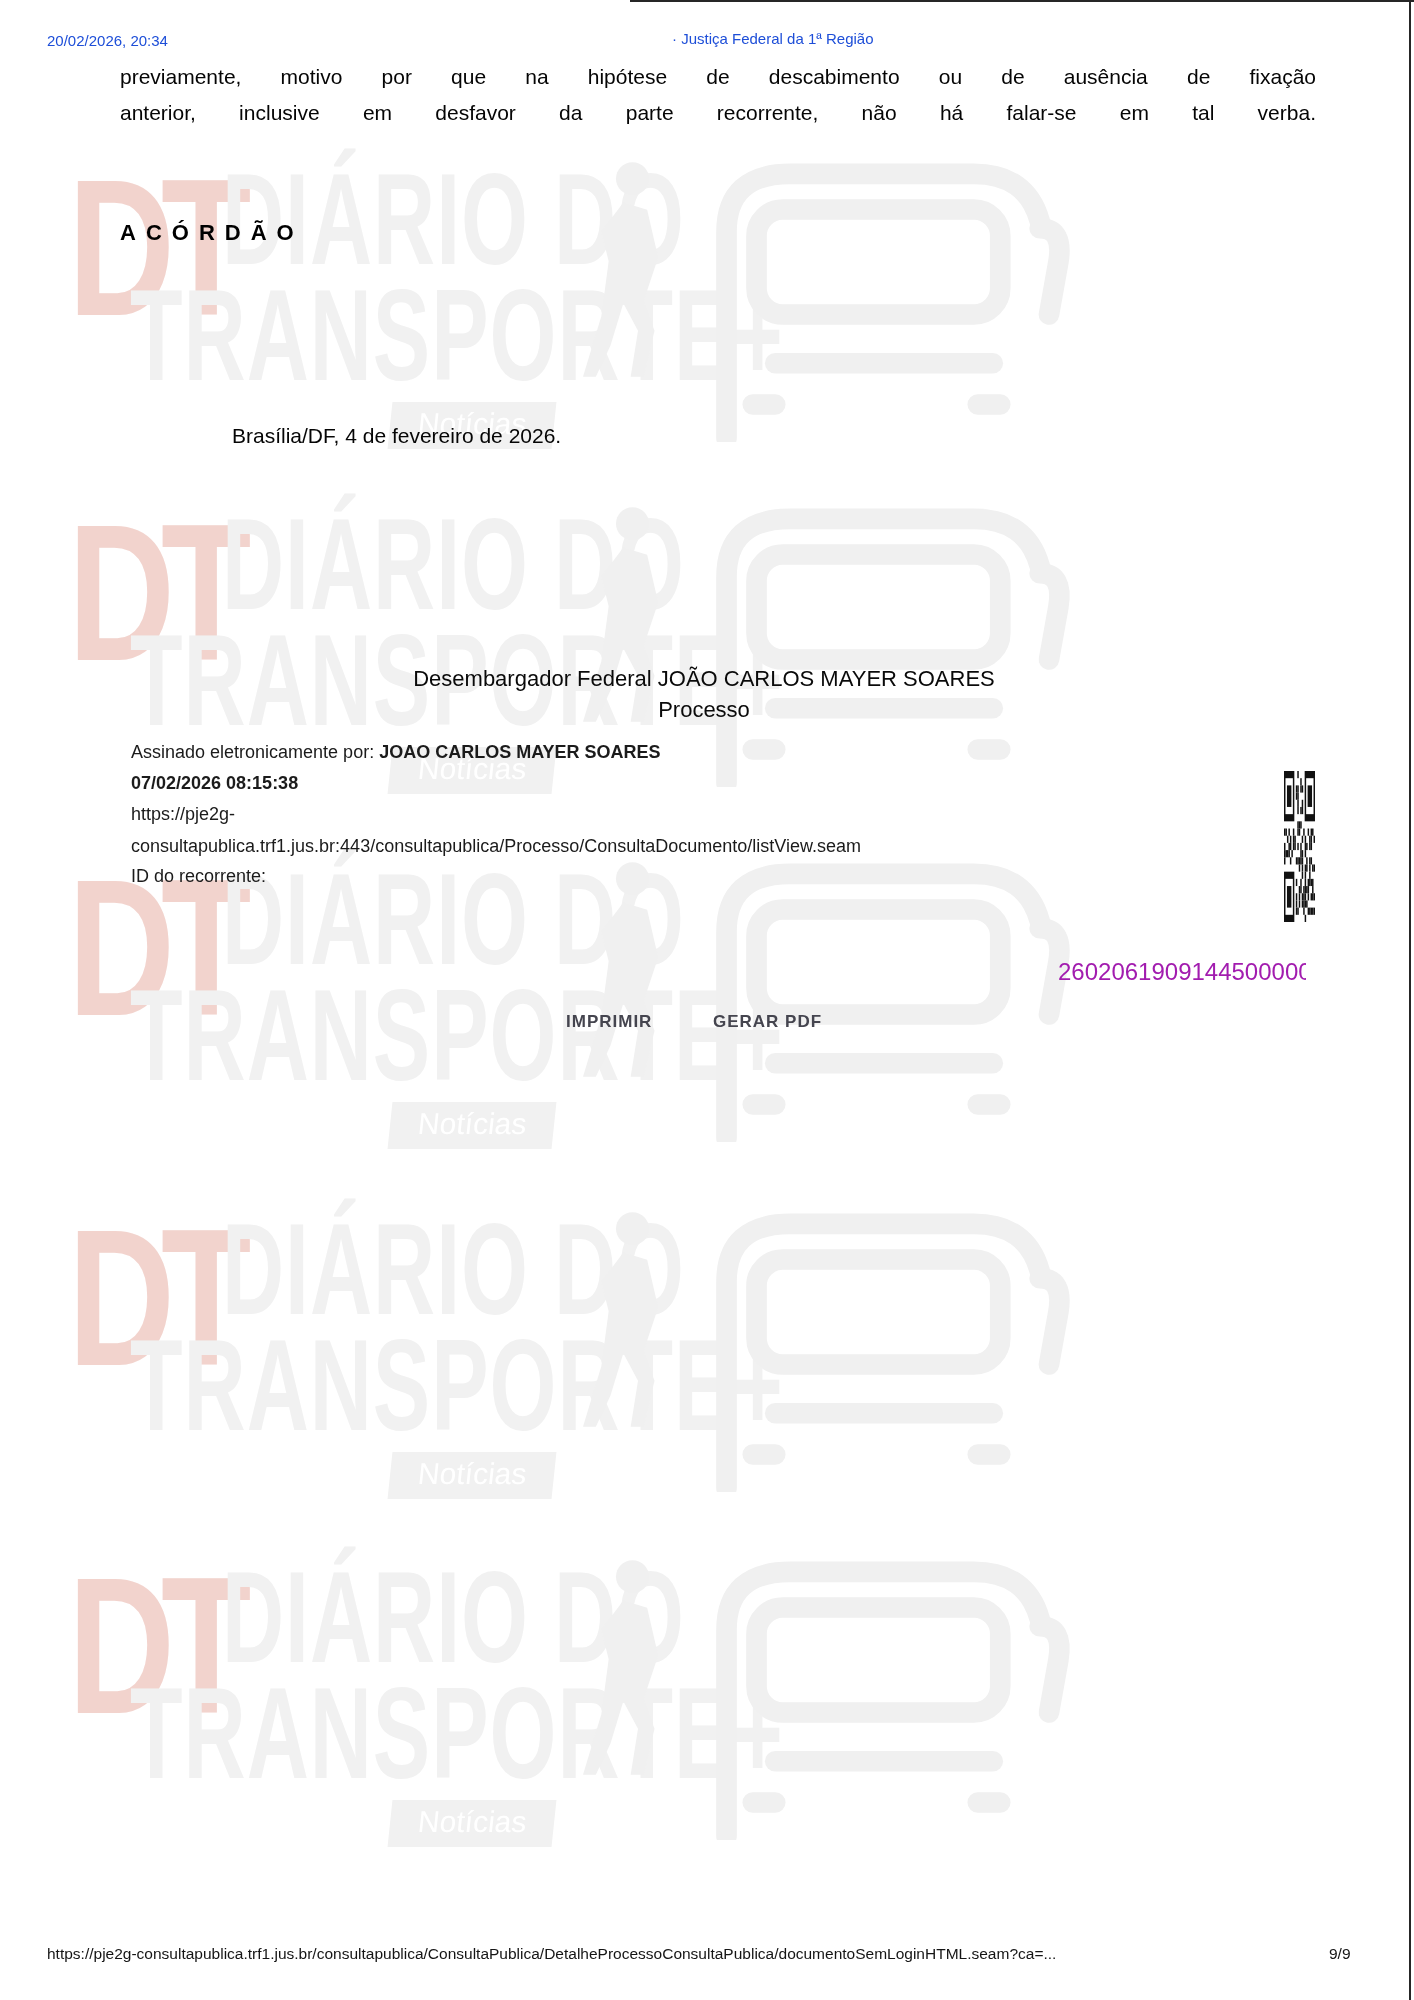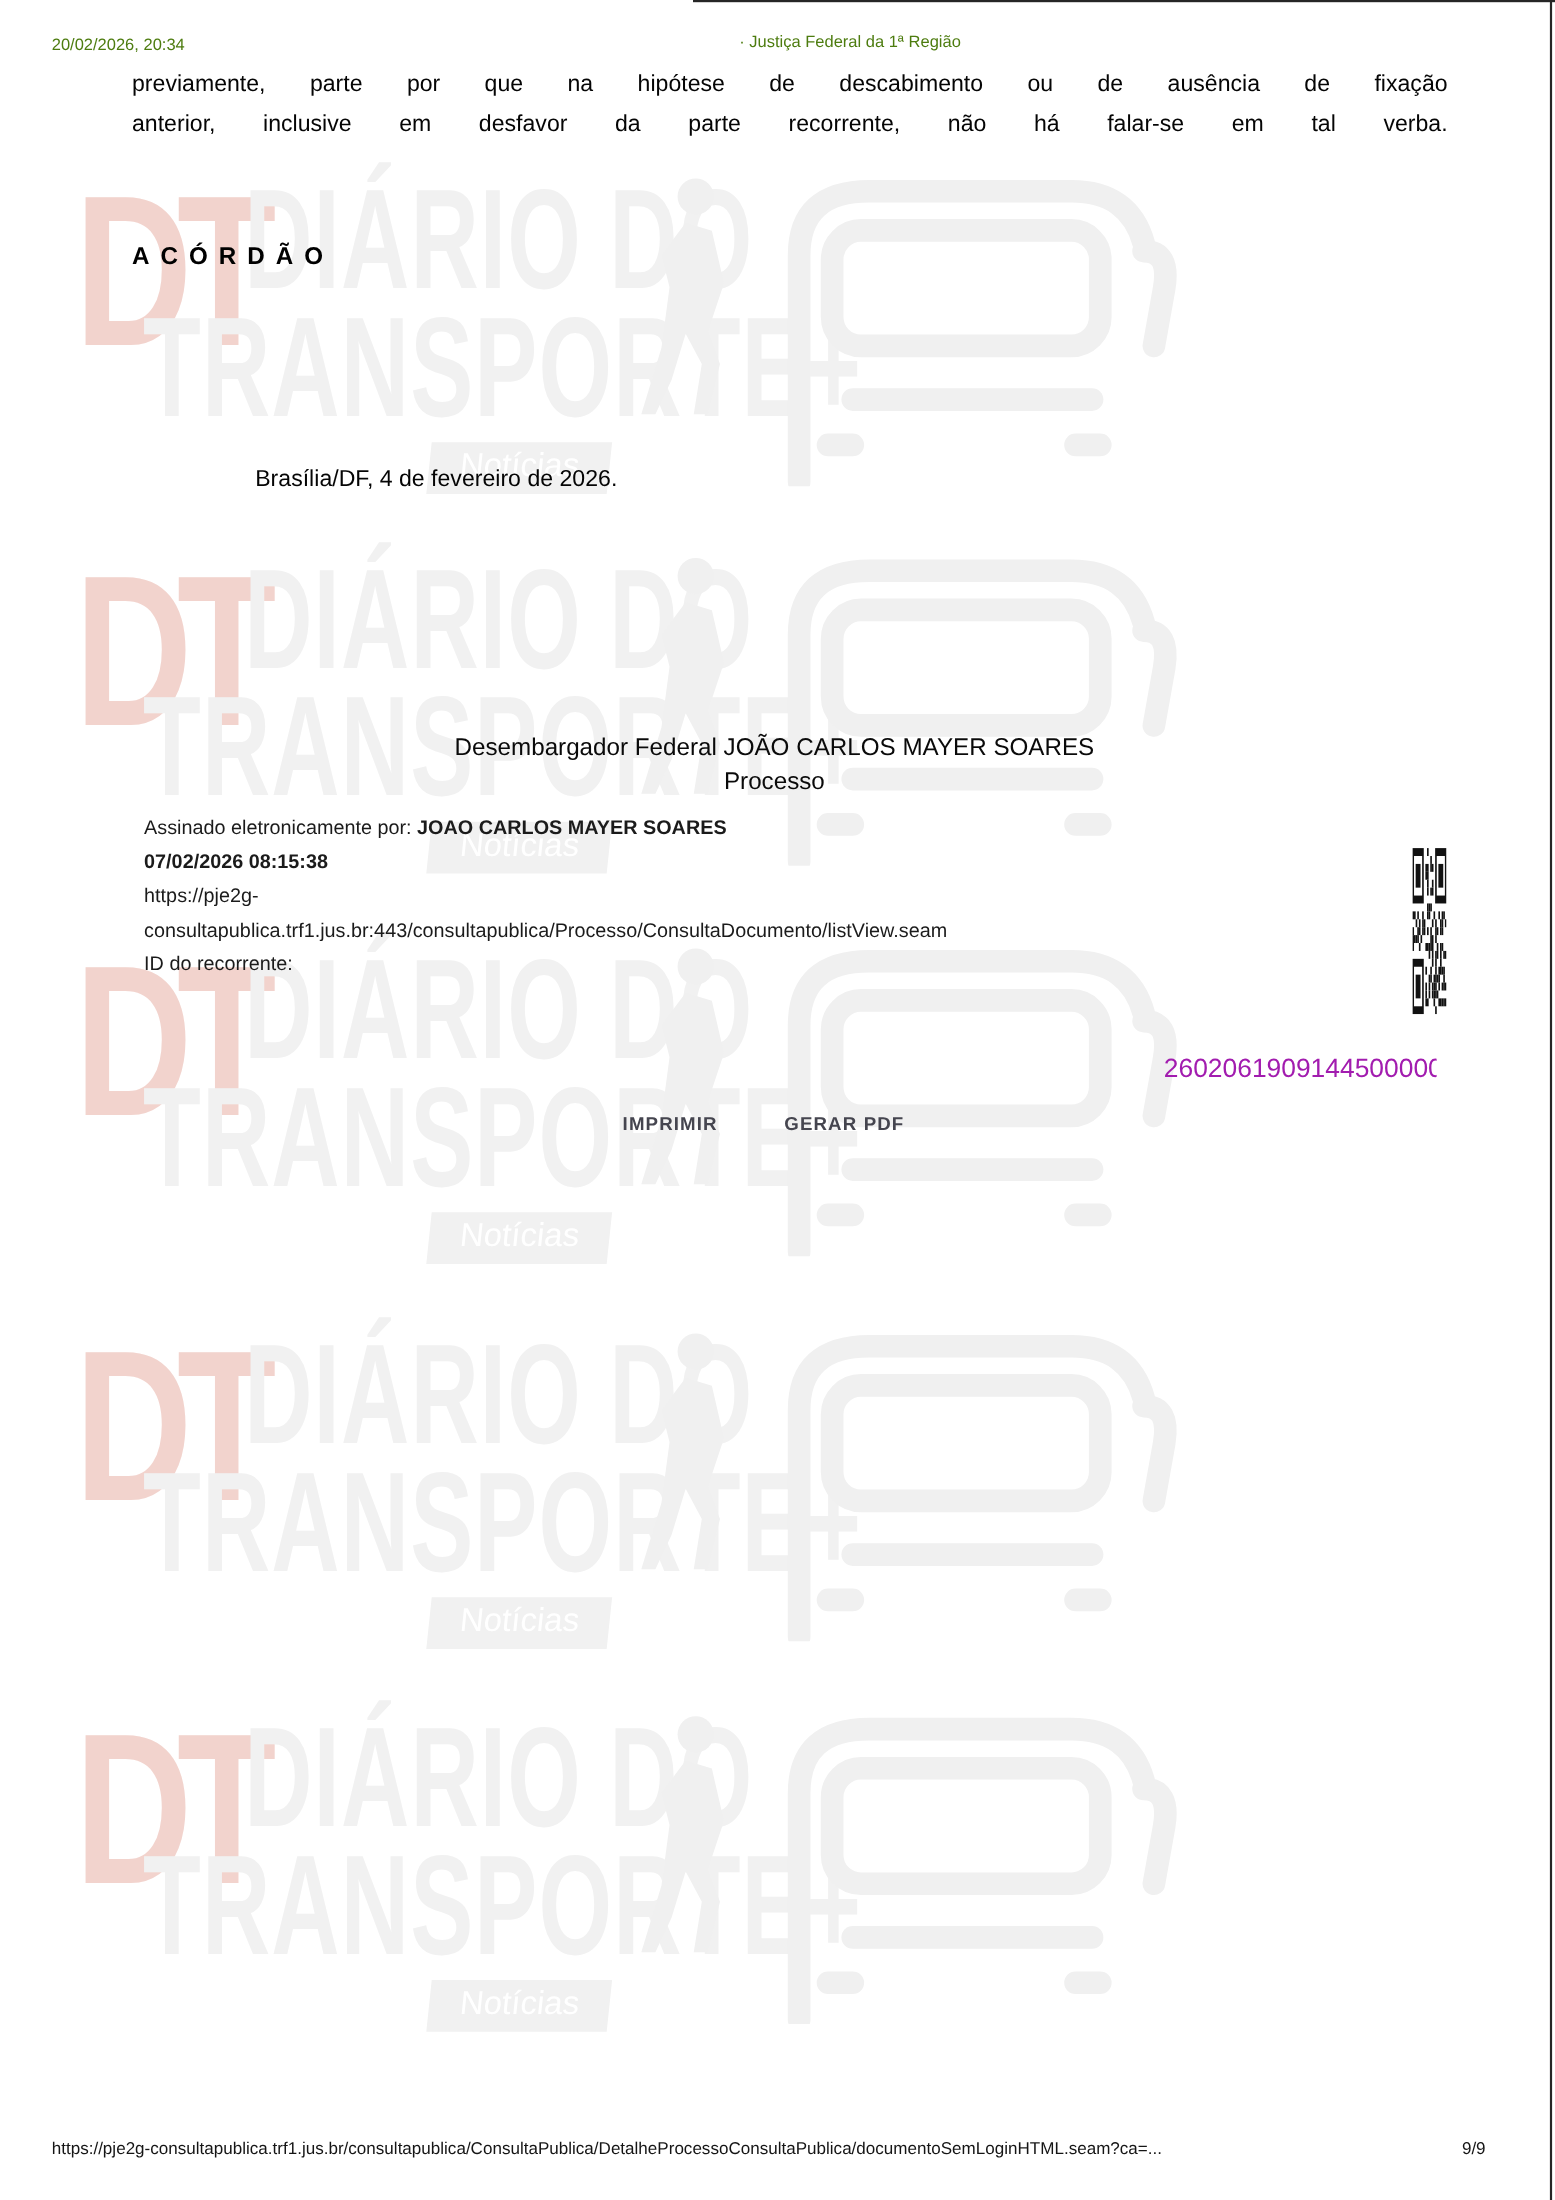--- a/index.html
+++ b/index.html
@@ -27,21 +27,21 @@
   .wm-noticias{
     position:absolute;left:318px;top:252px;background:#f1f1f1;color:#ffffff;
     font-size:30px;padding:5px 28px 8px 28px;transform:skewX(-6deg);white-space:nowrap;
   }
   .wm-person{position:absolute;left:500px;top:6px;}
   .wm-bus{position:absolute;left:622px;top:-8px;}
 
   
   .content{position:absolute;inset:0;z-index:2;}
   .abs{position:absolute;}
-  .hdr{font-size:15px;color:#4d7c0f;text-align:right;}
+  .hdr{font-size:15px;color:#1d4ed8;text-align:right;}
   .bodytext{font-size:21px;line-height:36px;color:#050505;}
   .jl{text-align:justify;text-align-last:justify;}
   .indent{padding-left:112px;}
   .heading{font-weight:bold;font-size:22px;letter-spacing:10px;}
   .sigcenter{text-align:center;font-weight:normal;font-size:22px;line-height:31px;color:#0a0a0a;}
   .sigline{font-size:18px;color:#1b1b1b;white-space:nowrap;}
   .sigbold{font-weight:bold;}
   .docnum{font-size:24px;color:#a21caf;white-space:nowrap;width:248px;overflow:hidden;}
   .actionbtn{
     background:transparent;border:none;padding:0;cursor:pointer;
@@ -164,21 +164,21 @@
     <span class="wm-noticias">Notícias</span>
   </div>
   </div>
 
 <div class="content">
 
   <div class="abs hdr" style="left:47px;top:32px;">20/02/2026, 20:34</div>
   <div class="abs hdr" style="left:672px;top:30px;">· Justiça Federal da 1ª Região</div>
 
   <div class="abs bodytext" style="left:120px;top:59px;width:1196px;">
-    <div class="jl">previamente, parte por que na hipótese de descabimento ou de ausência de fixação</div>
+    <div class="jl">previamente, motivo por que na hipótese de descabimento ou de ausência de fixação</div>
     <div class="jl">anterior, inclusive em desfavor da parte recorrente, não há falar-se em tal verba.</div>
   </div>
 
   <div class="abs heading" style="left:120px;top:220px;width:1196px;">ACÓRDÃO</div>
 
 
   <div class="abs bodytext" style="left:232px;top:418px;">Brasília/DF, 4 de fevereiro de 2026.</div>
 
   <div class="abs sigcenter" style="left:120px;top:663px;width:1168px;">
     <div>Desembargador Federal JOÃO CARLOS MAYER SOARES</div>

